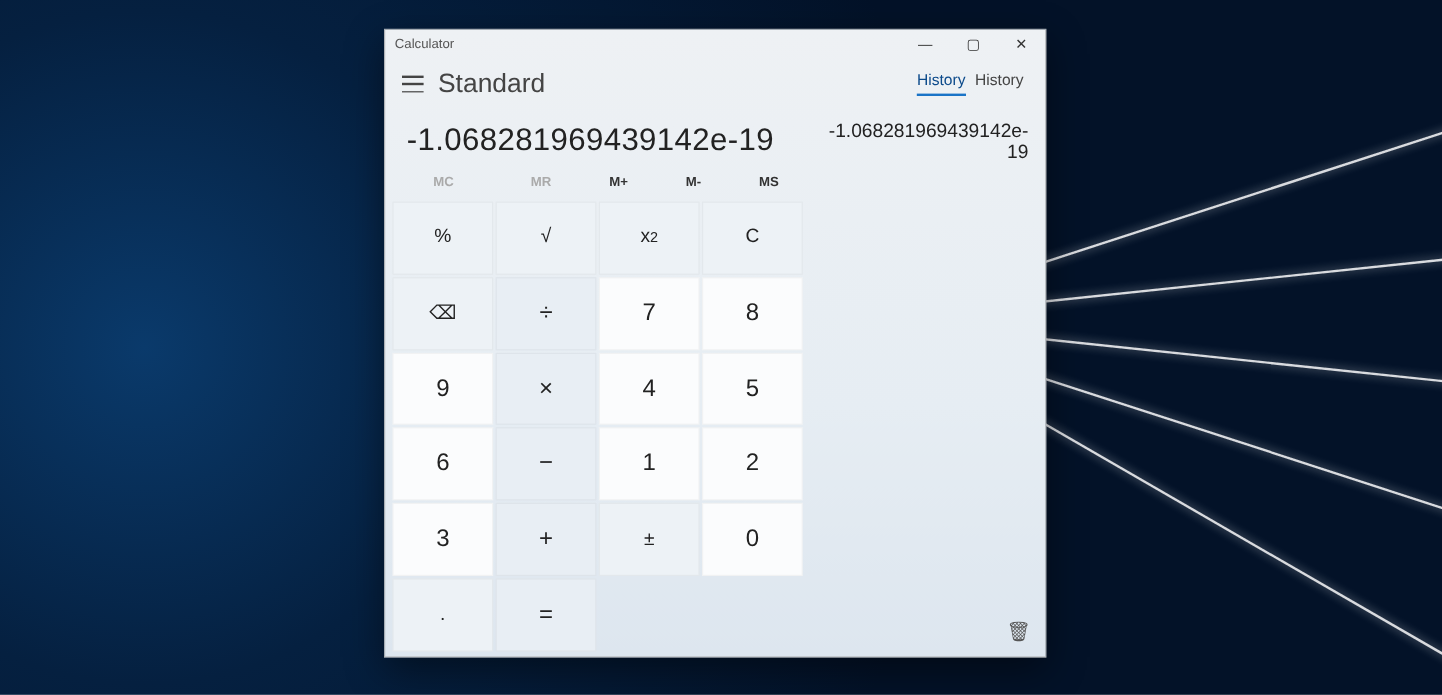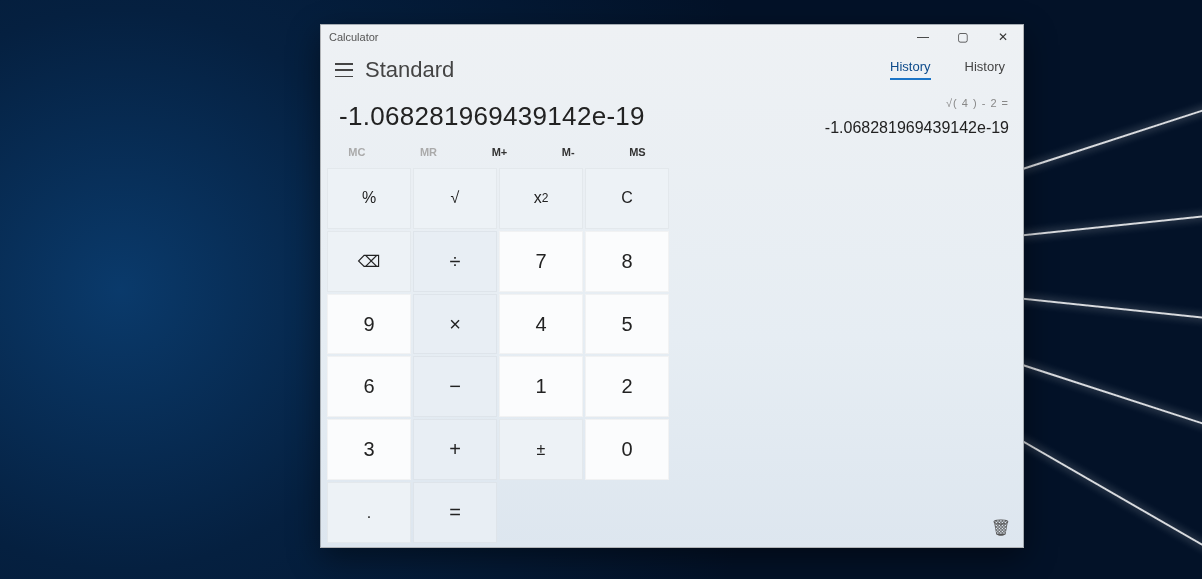--- a/index.html
+++ b/index.html
@@ -12,21 +12,21 @@
   .ray { position:absolute; background: rgba(255,255,255,0.85); transform-origin: left center; height:2px; left:60%; top:46%; width:800px; box-shadow:0 0 8px rgba(255,255,255,0.6); }
   .ray.r1 { transform: rotate(-18deg); }
   .ray.r2 { transform: rotate(-6deg); }
   .ray.r3 { transform: rotate(6deg); }
   .ray.r4 { transform: rotate(18deg); }
   .ray.r5 { transform: rotate(30deg); }
 
   .window {
     position: absolute;
     left: 320px; top: 24px;
-    width: 704px; height: 524px;
+    width: 552px; height: 524px;
     background: linear-gradient(180deg, #eef1f4 0%, #e6edf3 60%, #dde6ef 100%);
     border: 1px solid rgba(0,0,0,0.25);
     box-shadow: 0 10px 30px rgba(0,0,0,0.45);
     display: flex;
     flex-direction: column;
   }
 
   
   .titlebar {
     display:flex; align-items:center; justify-content:space-between;
@@ -42,42 +42,42 @@
   
   .header {
     display:flex; justify-content:space-between; align-items:flex-start;
     padding: 8px 18px 0 14px;
   }
   .mode-area { display:flex; align-items:center; gap:12px; }
   .hamburger { width:18px; height:14px; display:flex; flex-direction:column; justify-content:space-between; }
   .hamburger span { height:1.5px; background:#444; }
   .mode-label { font-size:22px; font-weight:400; color:#444; }
 
-  .tabs { display:flex; gap:34px; font-size:13px; margin-top:2px; }
+  .tabs { display:flex; gap:8px; font-size:13px; margin-top:2px; }
   .tab { color:#444; padding-bottom:4px; border-bottom:2px solid transparent; }
   .tab.active { color:#0c4a8b; border-bottom-color:#1a74c7; font-weight:500; }
 
   
   .content { display:flex; flex:1; overflow:hidden; }
   .left { width: 352px; display:flex; flex-direction:column; }
   .right { flex:1; position:relative; padding:8px 14px 0 10px; }
 
   .display-area { padding: 18px 14px 10px 18px; }
   .display-value {
     font-size: 26px; font-weight:500; letter-spacing:0.3px;
     color:#222;
   }
 
   
   .memrow {
     display:flex; justify-content:space-around;
     padding: 4px 0 10px 0;
     font-size:11px; font-weight:600; color:#333;
   }
-  .memrow .disabled { color:#aaa; }
+  .memrow .disabled { color:#aaa;margin-left:16px; }
 
   
   .keypad {
     flex:1; display:grid;
     grid-template-columns: repeat(4, 1fr);
     grid-template-rows: repeat(6, 1fr);
     gap: 2px;
     padding: 0 4px 4px 6px;
   }
   .key {
@@ -184,19 +184,18 @@
 
         <div class="key light">±</div>
         <div class="key digit">0</div>
         <div class="key light">.</div>
         <div class="key op">=</div>
       </div>
 
     </div>
 
     <div class="right">
-      <div class="hist-expr">√( 4 )  -  2 =</div>
       <div class="hist-result">-1.068281969439142e-19</div>
       <div class="trash"><span>🗑</span></div>
     </div>
 
   </div>
 </div>
 
 </body></html>

